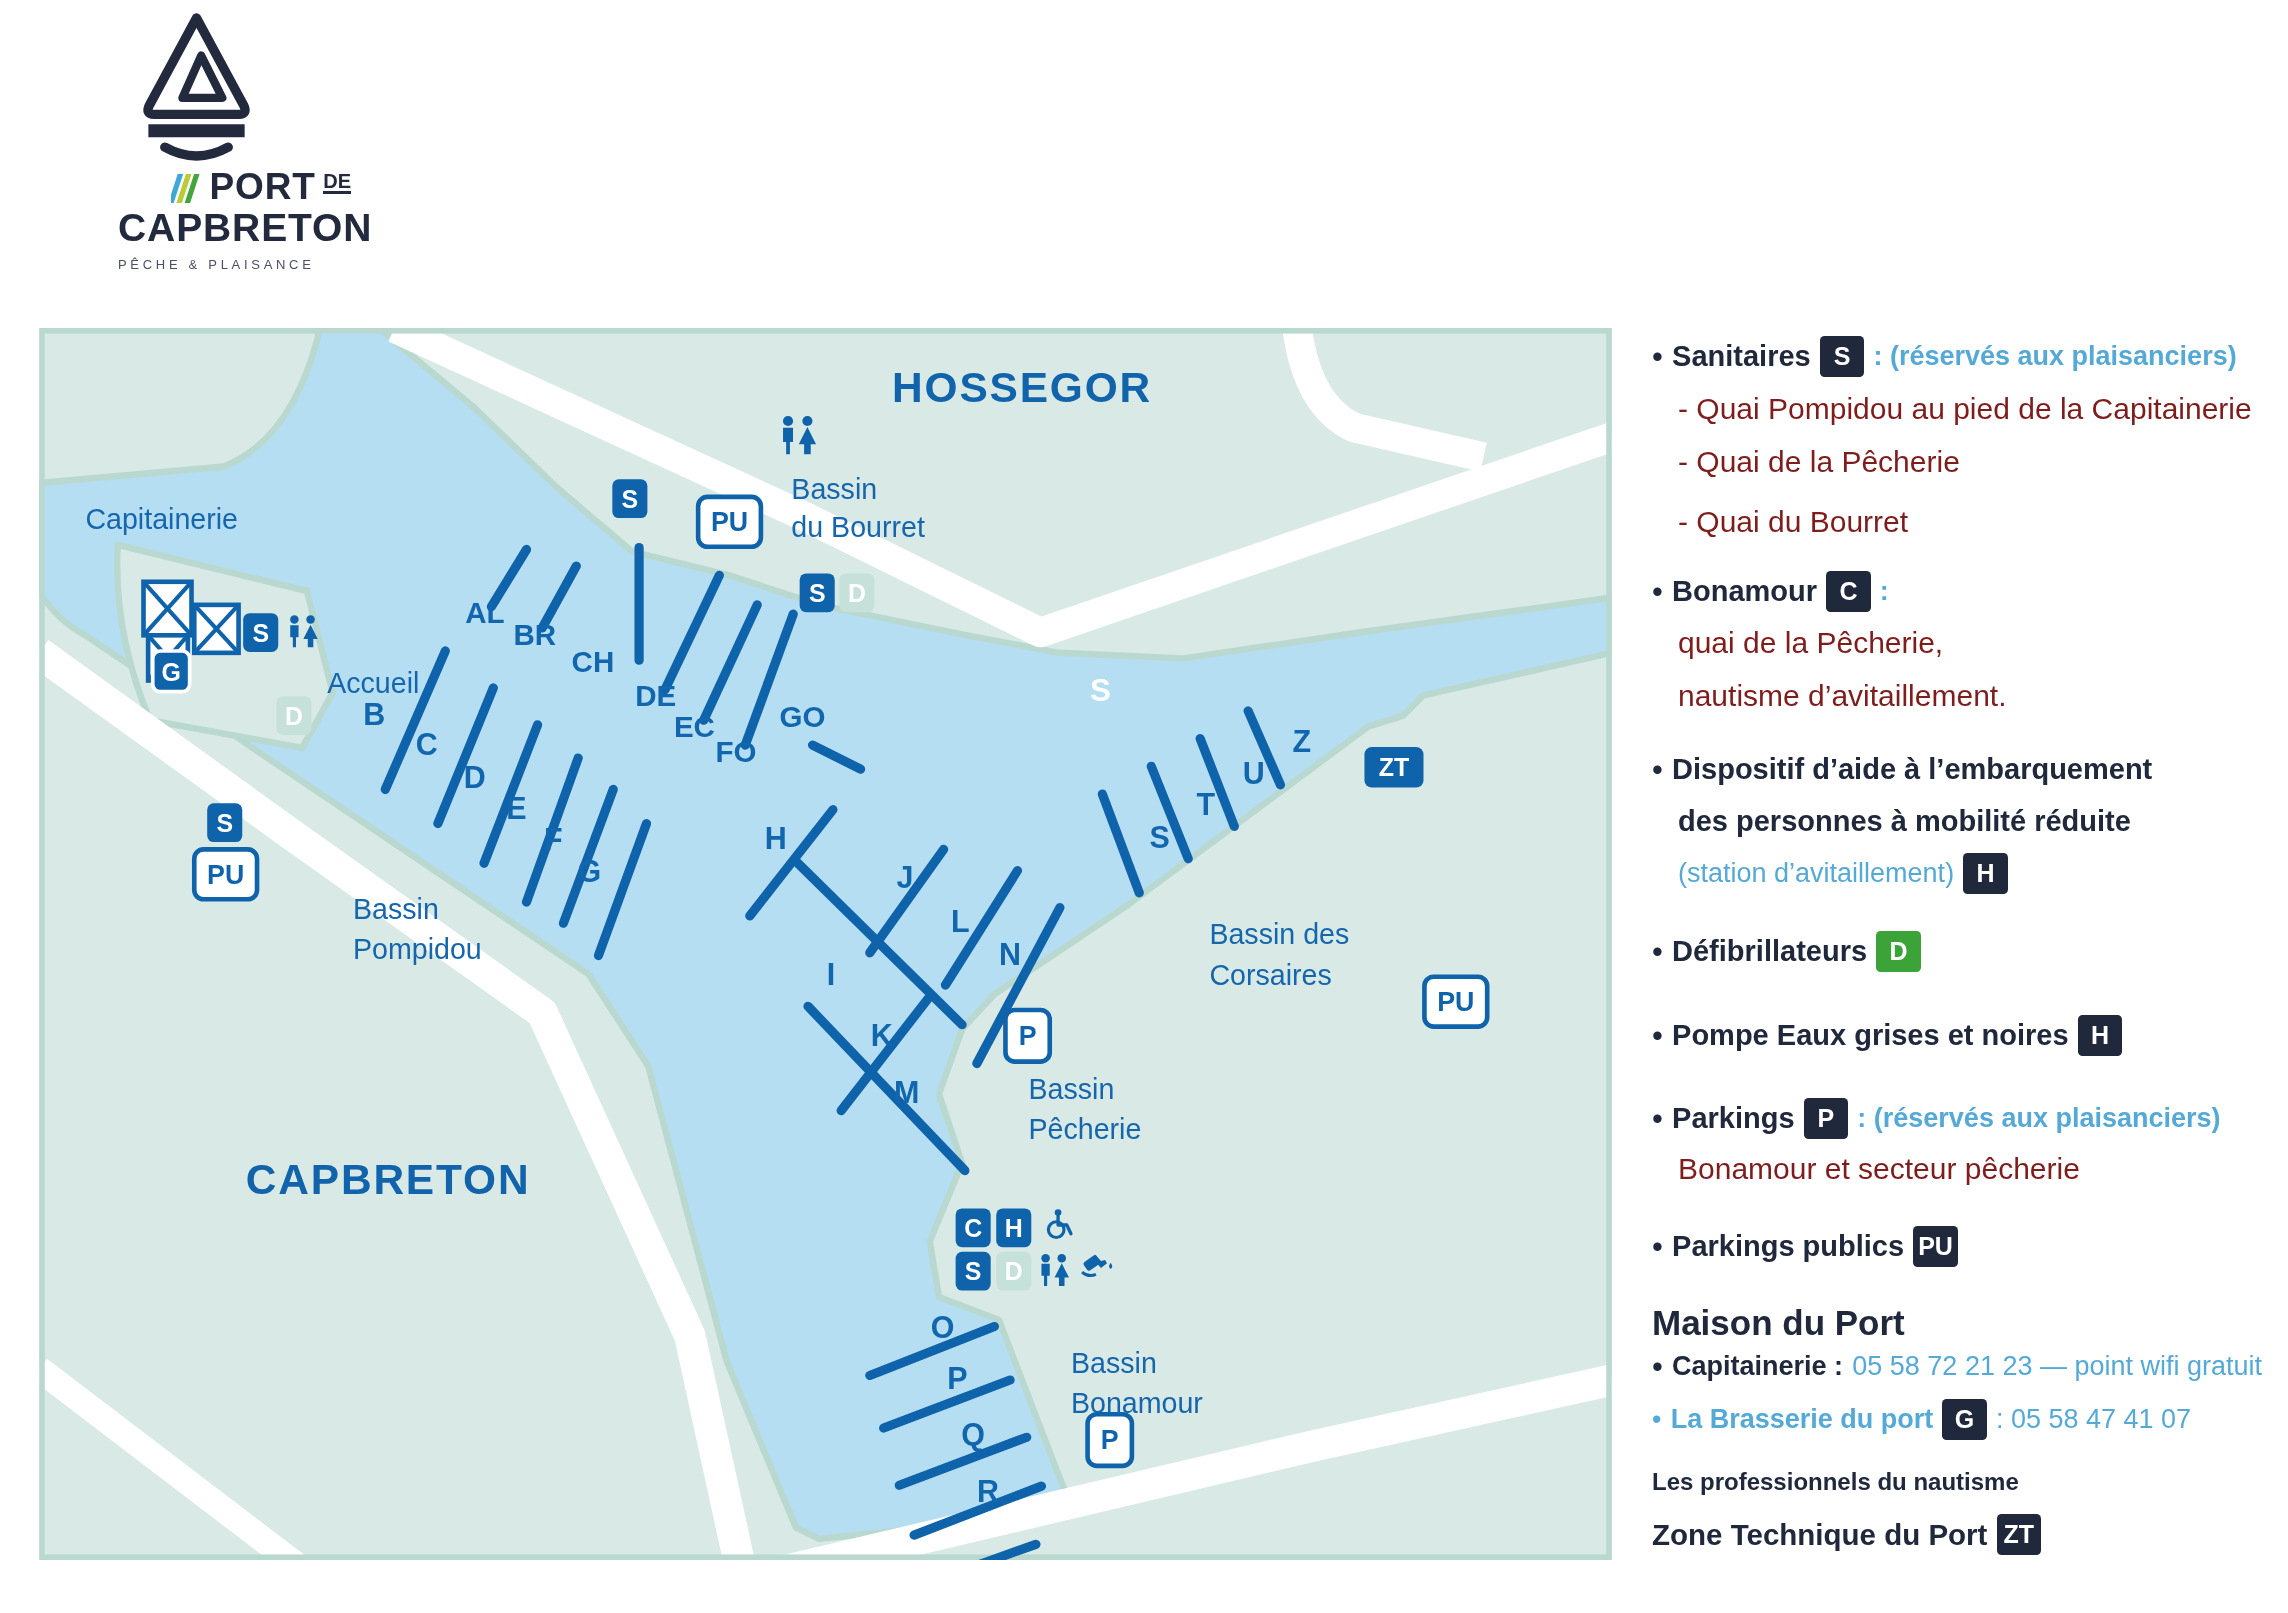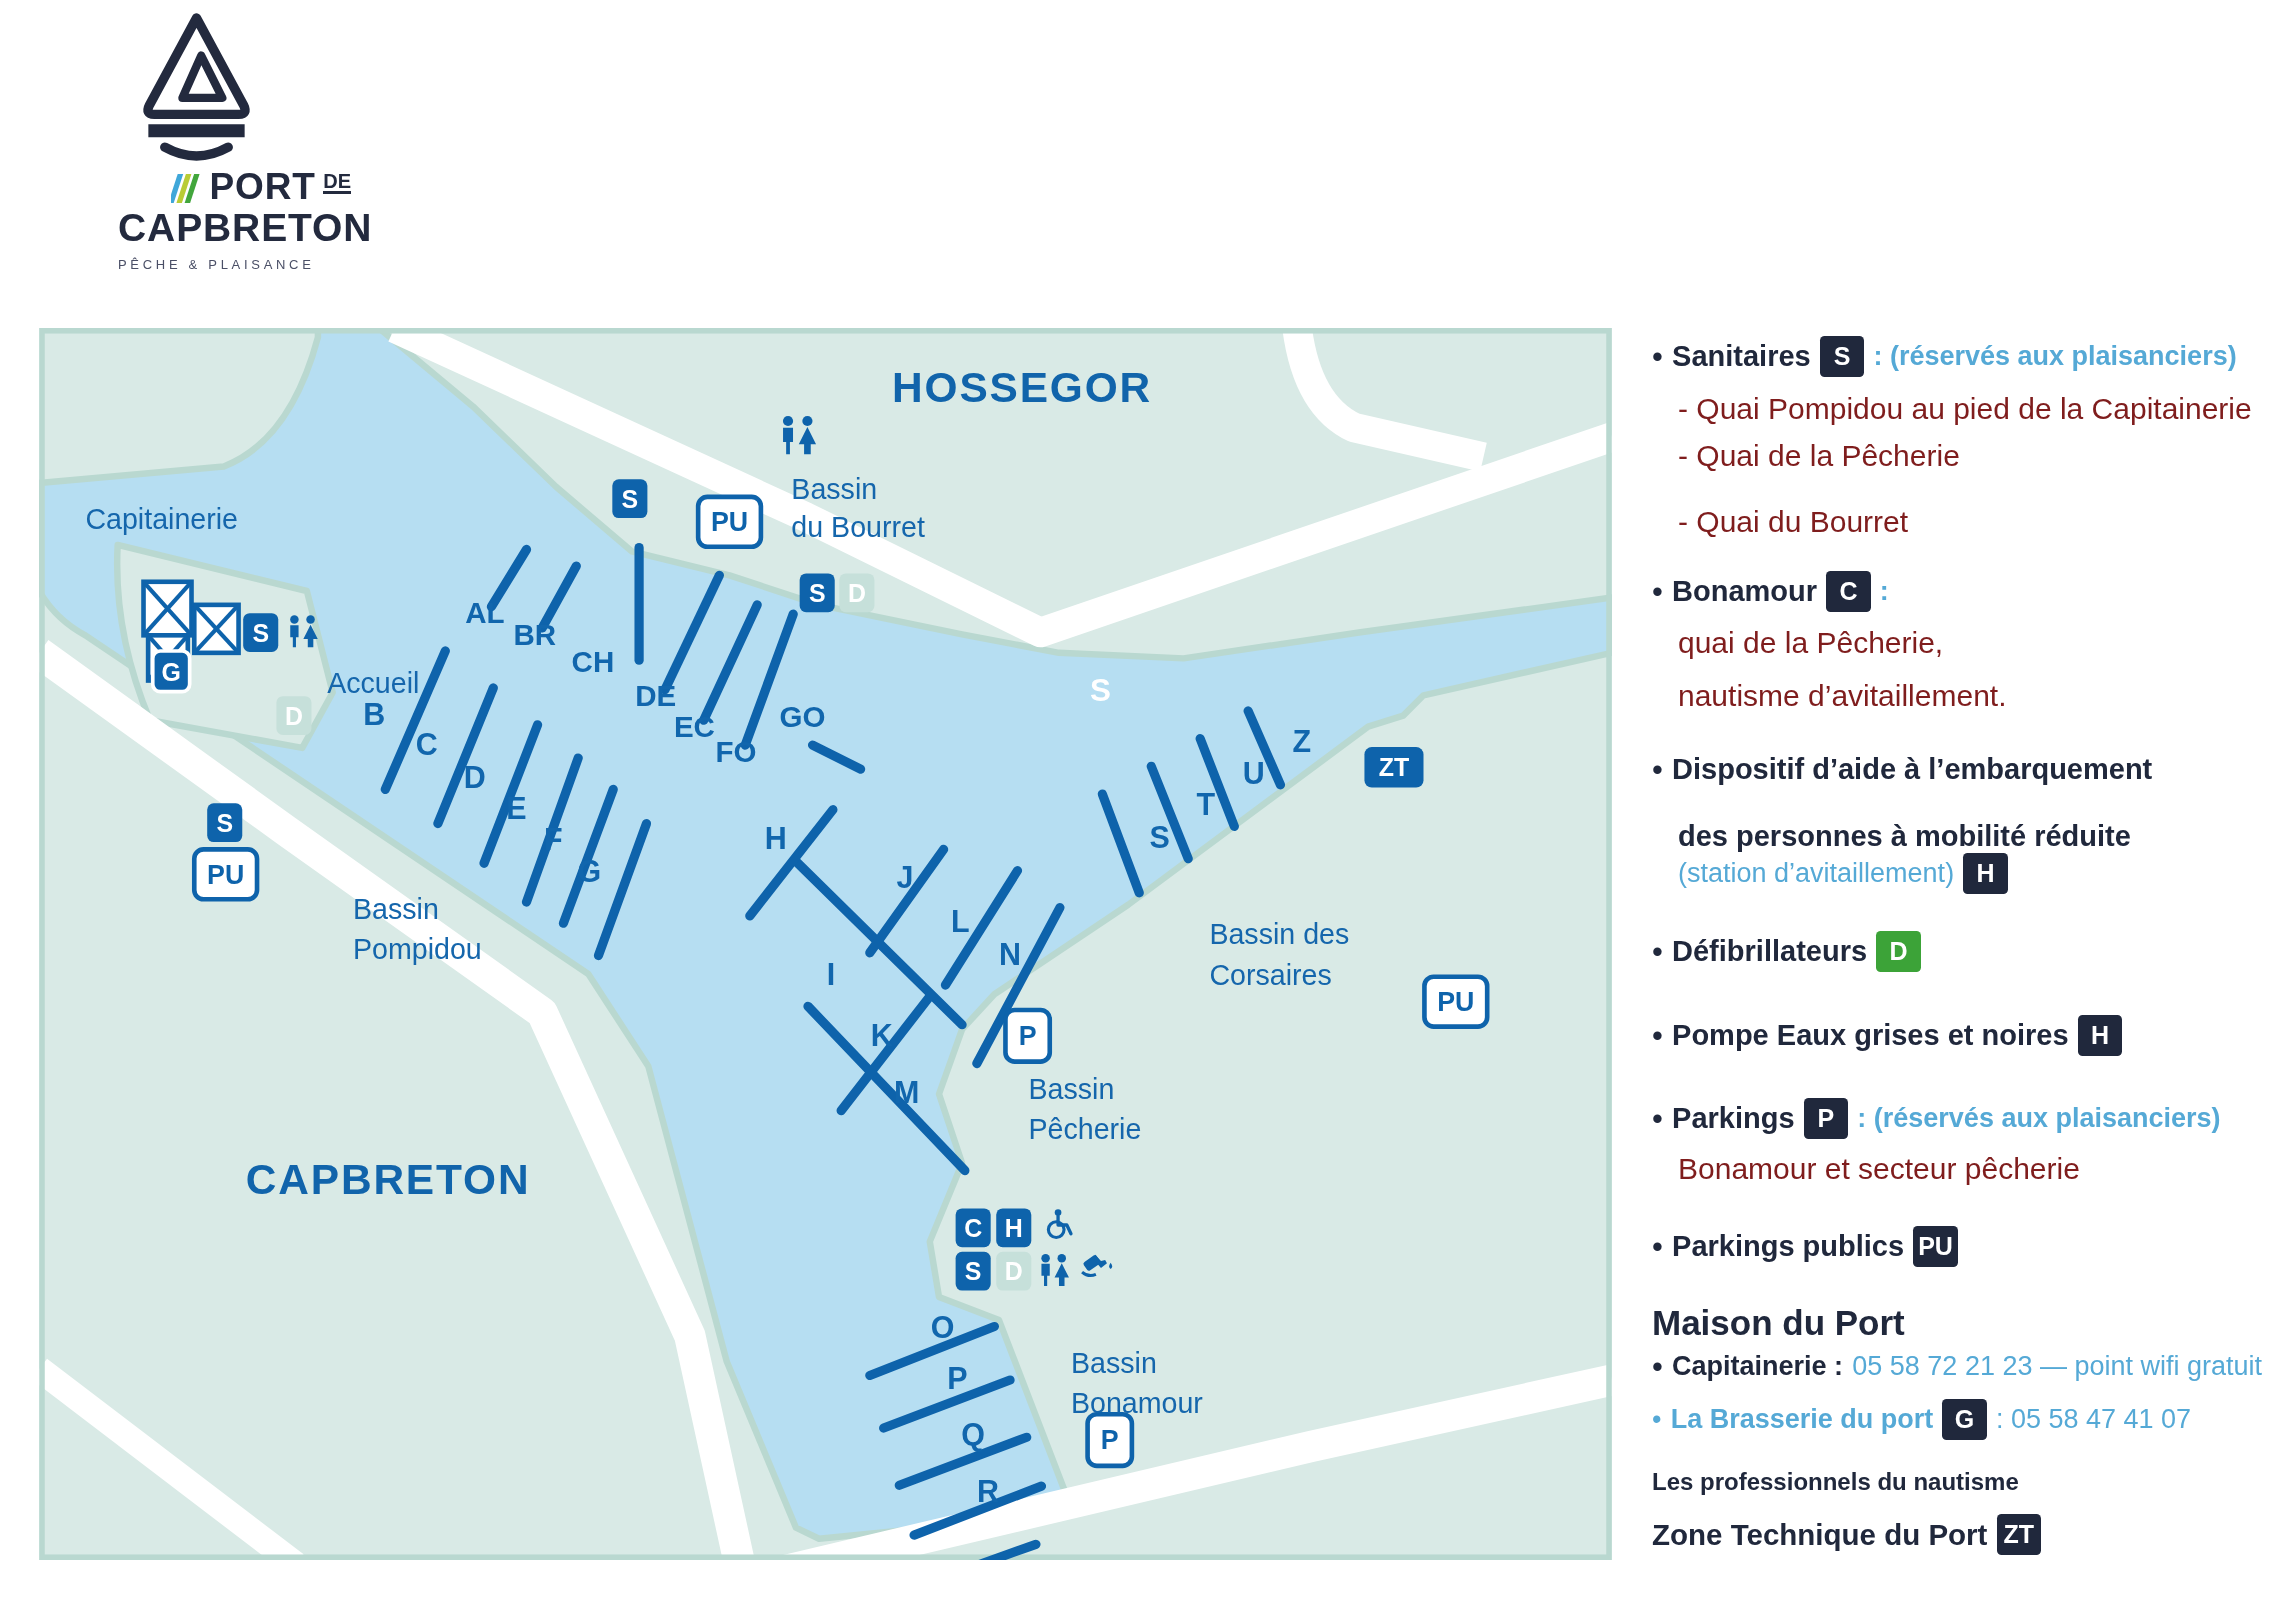--- a/index.html
+++ b/index.html
@@ -295,37 +295,37 @@
 
   <div class="legend">
 
     <div class="lrow" style="top:22px">
       <span class="bull">•</span>
       <span class="dark">Sanitaires</span>
       <span class="lb">S</span>
       <span class="bluebold">: (réservés aux plaisanciers)</span>
     </div>
     <div class="sub" style="top:78px">- Quai Pompidou au pied de la Capitainerie</div>
-    <div class="sub" style="top:125px">- Quai de la Pêcherie</div>
+    <div class="sub" style="top:131px">- Quai de la Pêcherie</div>
     <div class="sub" style="top:191px">- Quai du Bourret</div>
 
     <div class="lrow" style="top:257px">
       <span class="bull">•</span>
       <span class="dark">Bonamour</span>
       <span class="lb">C</span>
       <span class="bluebold">:</span>
     </div>
     <div class="sub" style="top:312px">quai de la Pêcherie,</div>
     <div class="sub" style="top:365px">nautisme d’avitaillement.</div>
 
     <div class="lrow" style="top:439px">
       <span class="bull">•</span>
       <span class="dark">Dispositif d’aide à l’embarquement</span>
     </div>
-    <div class="lrow" style="top:506px;left:26px">
+    <div class="lrow" style="top:491px;left:26px">
       <span class="dark">des personnes à mobilité réduite</span>
     </div>
     <div class="lrow" style="top:539px;left:26px">
       <span class="blue">(station d’avitaillement)</span>
       <span class="lb">H</span>
     </div>
 
     <div class="lrow" style="top:617px">
       <span class="bull">•</span>
       <span class="dark">Défibrillateurs</span>

